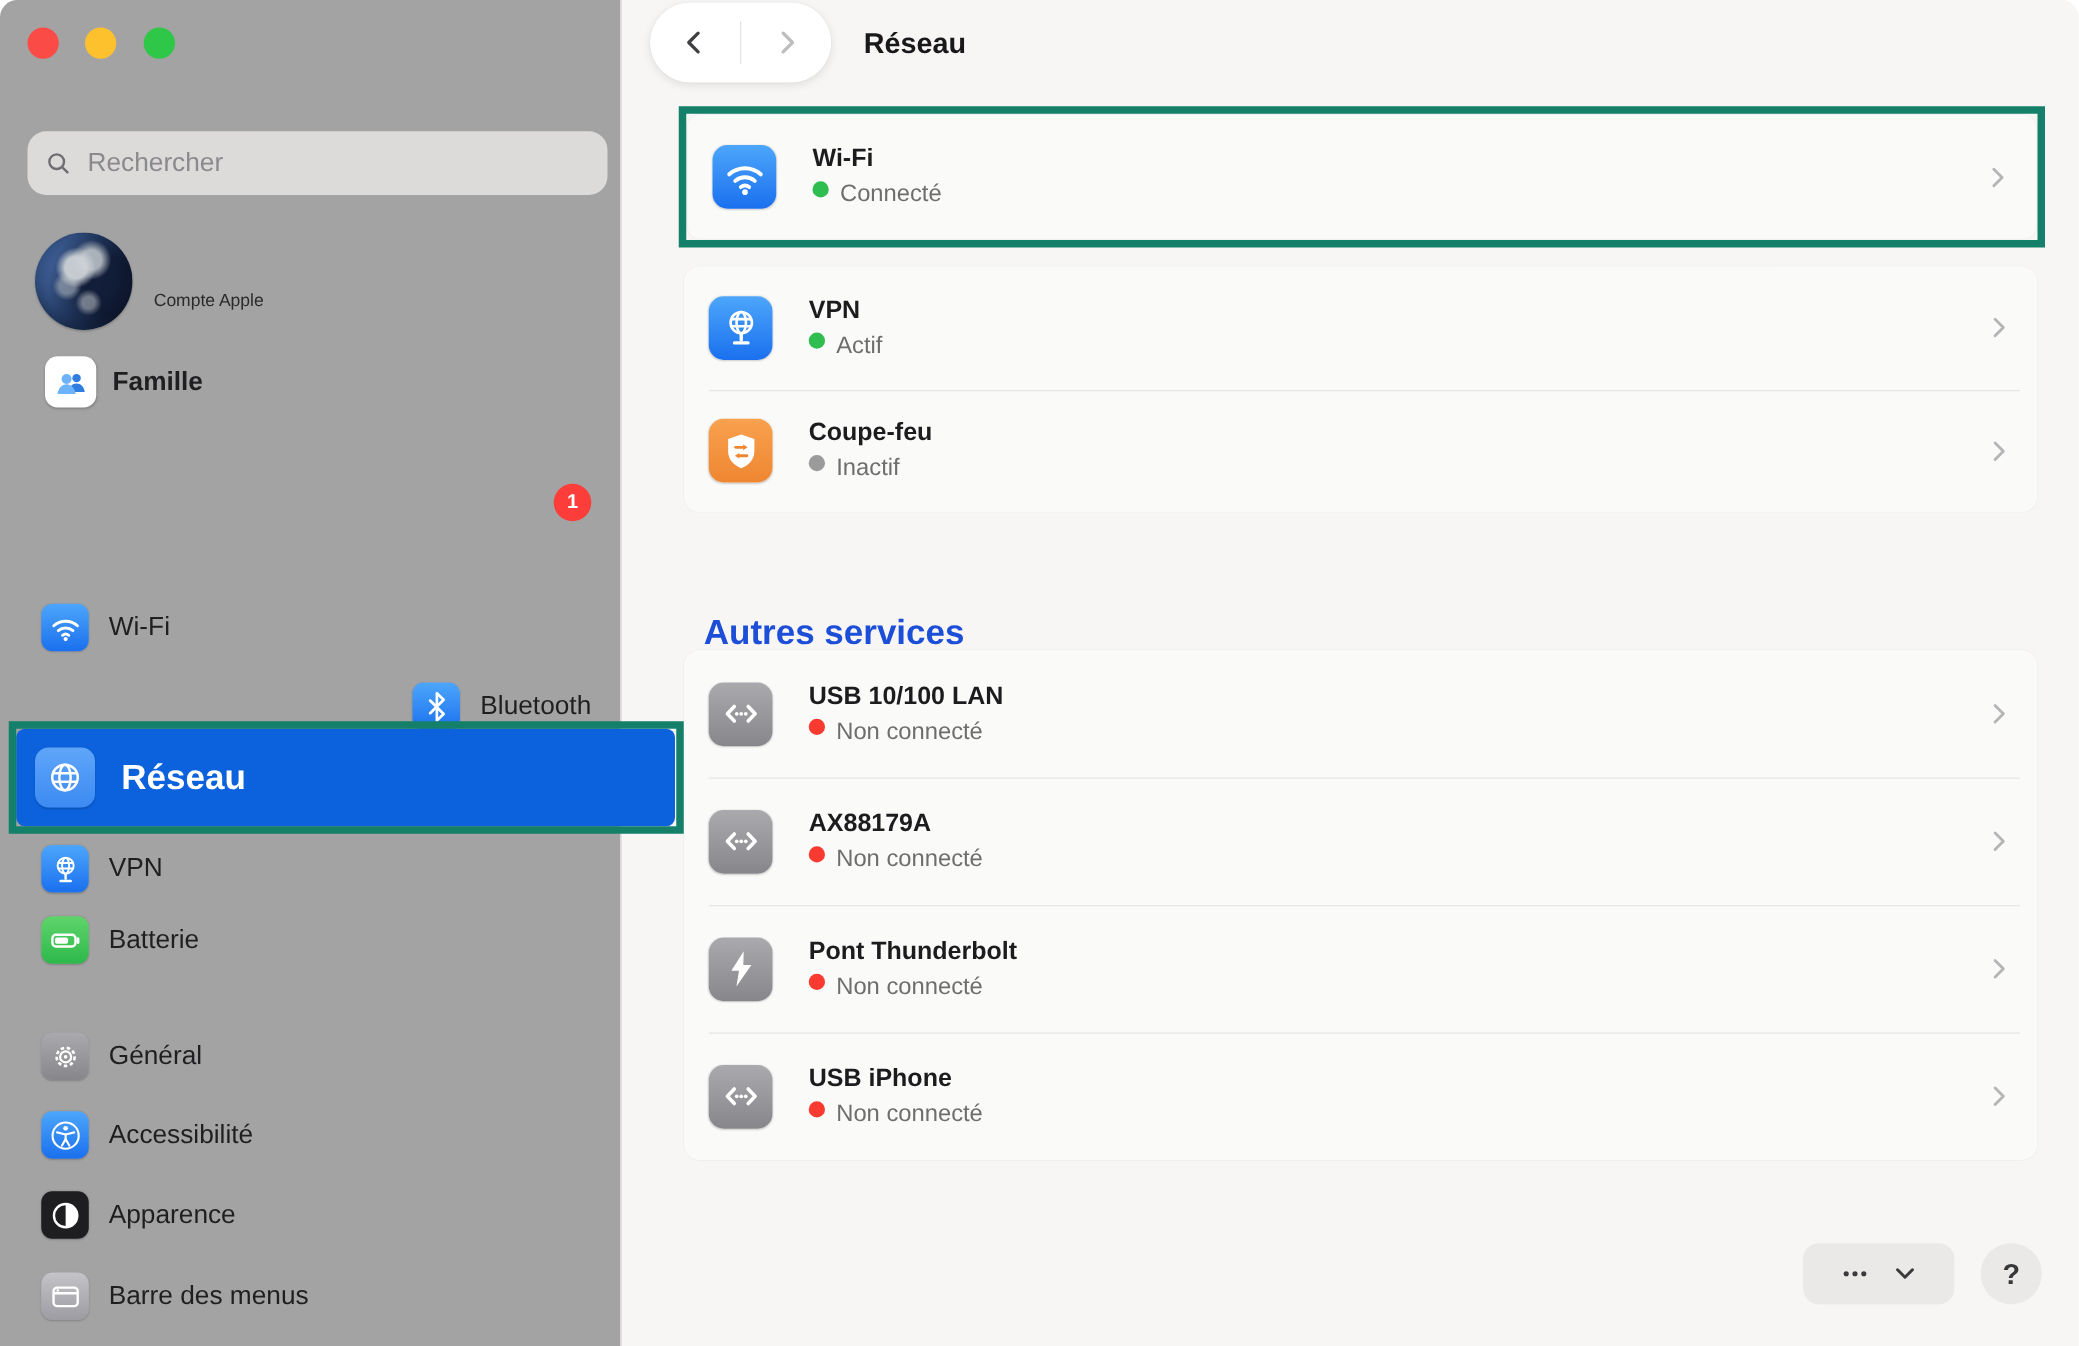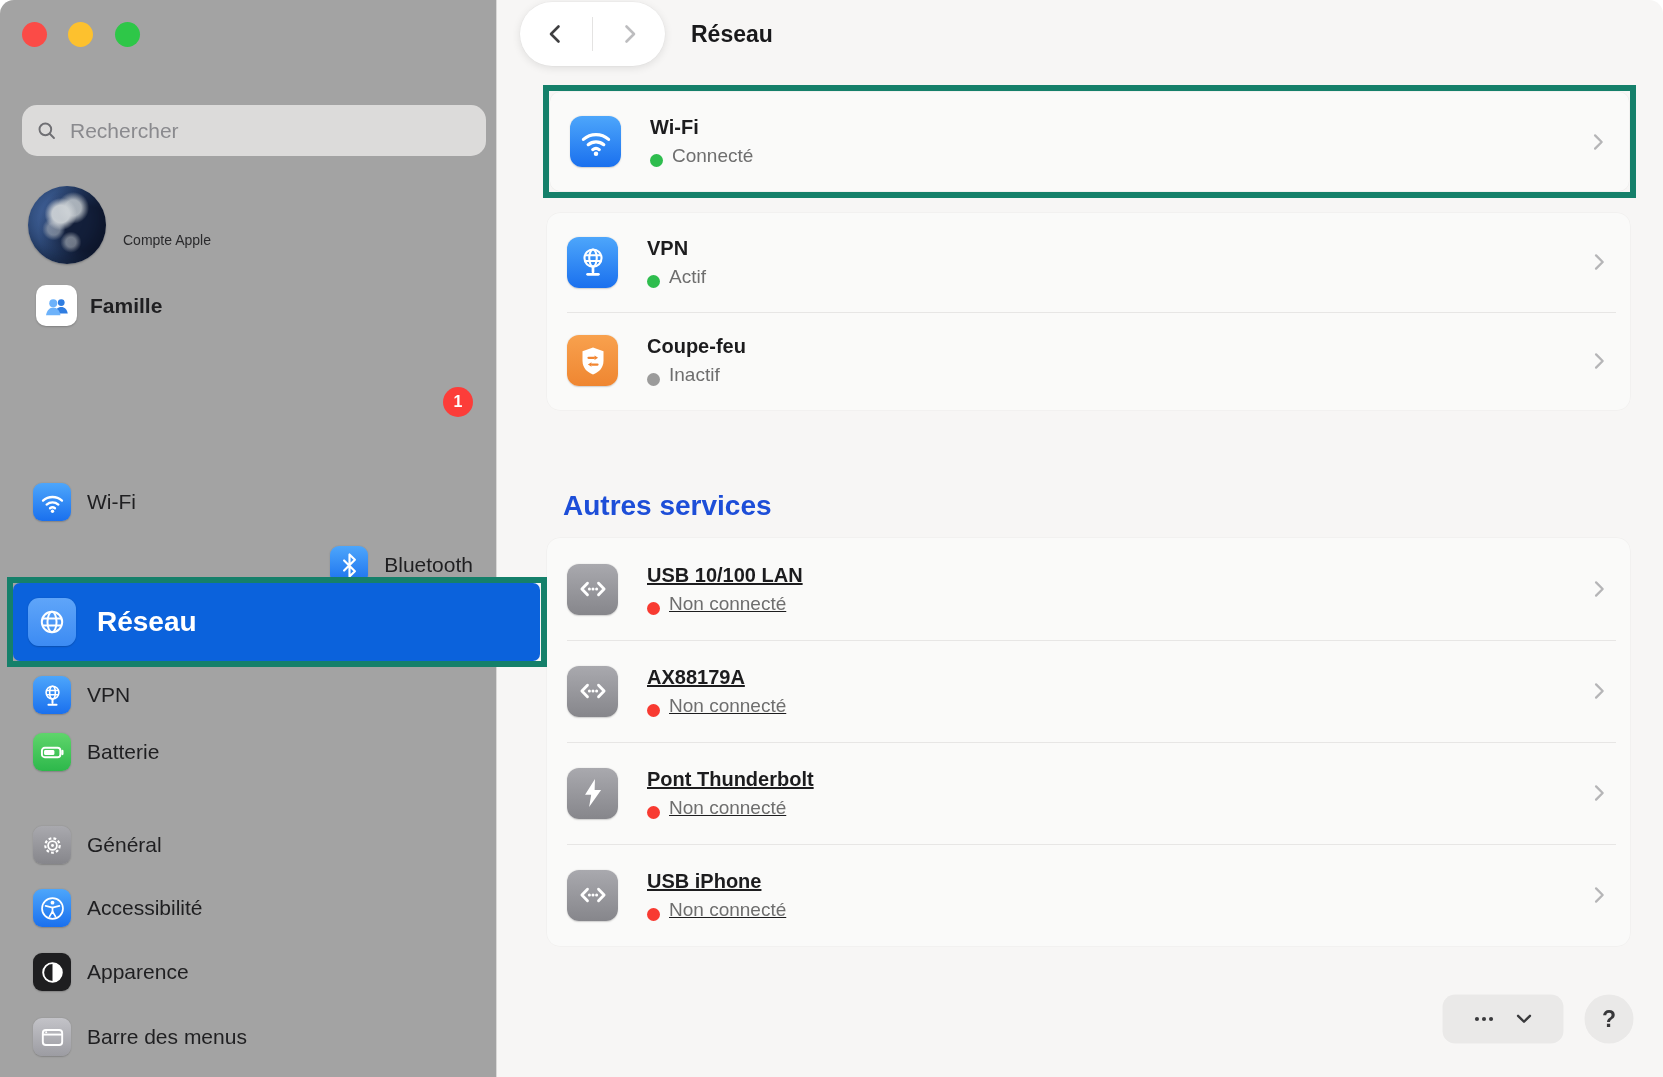--- a/index.html
+++ b/index.html
@@ -58,27 +58,27 @@
   .nav-pill{position:absolute;left:520px;top:2px;width:145px;height:64px;border-radius:32px;
     background:#fff;box-shadow:0 2px 8px rgba(0,0,0,.10),0 0 0 .5px rgba(0,0,0,.03);
     display:flex;align-items:center;z-index:3;}
   .nav-btn{width:72px;height:100%;display:flex;align-items:center;justify-content:center;}
   .nav-sep{width:1px;height:34px;background:#e4e3e2;}
   .page-title{position:absolute;left:691px;top:21px;font-size:23px;font-weight:bold;color:#19191b;}
   .card{position:absolute;left:547px;width:1083px;background:#fafaf9;border-radius:13px;
     box-shadow:0 0 0 .5px rgba(0,0,0,.04);}
   #wifi-card{left:550px;top:92px;width:1079px;height:99px;border-radius:10px;z-index:9;}
   #vpn-card{top:213px;height:197px;}
-  #other-card{top:538px;height:408px;text-decoration:underline;}
+  #other-card{top:520px;height:408px;}
   .mrow{position:relative;display:flex;align-items:center;padding-left:20px;gap:29px;box-sizing:border-box;}
   .mrow.h99{height:99px;}.mrow.h98{height:98.5px;}.mrow.h102{height:102px;}
   .mrow+.mrow::before{content:"";position:absolute;left:20px;right:14px;top:0;height:1px;background:#e7e6e5;}
   .mtext{display:flex;flex-direction:column;justify-content:center;}
   .mtitle{font-size:20px;font-weight:bold;color:#1c1c1e;}
-  .mstatus{display:flex;align-items:flex-end;gap:9px;font-size:19px;color:#6e6e6e;margin-top:6px;}
+  .mstatus{display:flex;align-items:flex-start;gap:9px;font-size:19px;color:#6e6e6e;margin-top:6px;}
   .dot{width:13px;height:13px;border-radius:50%;flex:none;}
   .chev{position:absolute;right:20px;top:50%;transform:translateY(-50%);width:22px;height:22px;}
   .section-title{position:absolute;left:563px;top:490px;font-size:28px;font-weight:bold;color:#1d4ed8;}
   .more-btn{position:absolute;left:1443px;top:995px;width:120px;height:48px;border-radius:12px;
     background:#eae9e8;box-shadow:0 0 0 .5px rgba(0,0,0,.05);display:flex;align-items:center;
     justify-content:center;gap:16px;}
   .help-btn{position:absolute;left:1585px;top:995px;width:48px;height:48px;border-radius:50%;
     background:#eae9e8;box-shadow:0 0 0 .5px rgba(0,0,0,.05);display:flex;align-items:center;
     justify-content:center;font-size:23px;font-weight:bold;color:#38383a;}
 </style>

